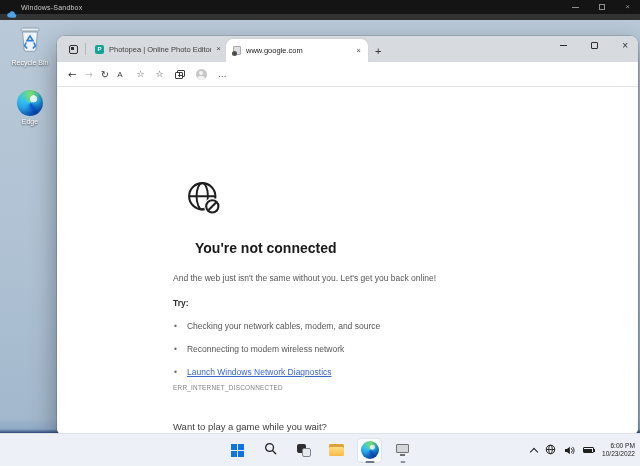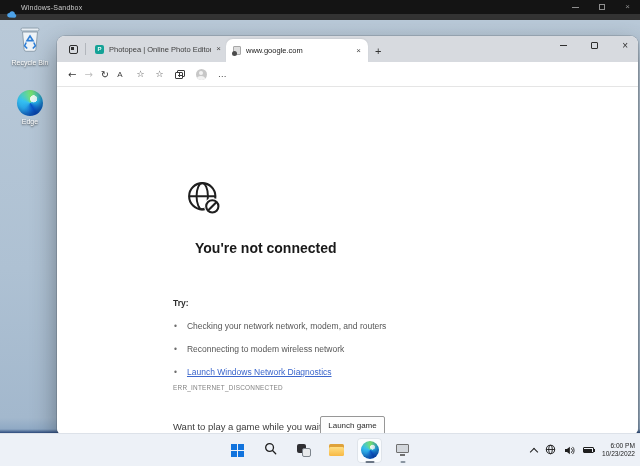--- a/index.html
+++ b/index.html
@@ -233,38 +233,38 @@
             <circle cx="22" cy="22" r="15" fill="none" stroke="#1f1f1f" stroke-width="2.4"></circle>
             <ellipse cx="22" cy="22" rx="6.5" ry="15" fill="none" stroke="#1f1f1f" stroke-width="2.2"></ellipse>
             <line x1="7" y1="22" x2="37" y2="22" stroke="#1f1f1f" stroke-width="2.2"></line>
             <circle cx="33.5" cy="33.5" r="9.5" fill="#ffffff"></circle>
             <circle cx="33.5" cy="33.5" r="7" fill="none" stroke="#1f1f1f" stroke-width="2.4"></circle>
             <line x1="28.6" y1="38.4" x2="38.4" y2="28.6" stroke="#1f1f1f" stroke-width="2.4"></line>
           </svg>
         </span>
 
         <div class="err-title">You're not connected</div>
+        <div class="err-sub">And the web just isn't the same without you. Let's get you back online!</div>
         <div class="err-try">Try:</div>
 
         <div class="bullet-row" style="top:234px;">
           <span class="bullet-dot">•</span>
-          <span>Checking your network network, modem, and routers</span>
+          <span>Checking your network cables, modem, and source</span>
         </div>
         <div class="bullet-row" style="top:257px;">
           <span class="bullet-dot">•</span>
           <span>Reconnecting to modem wireless network</span>
         </div>
         <div class="bullet-row" style="top:280px;">
           <span class="bullet-dot">•</span>
           <span class="diag-link">Launch Windows Network Diagnostics</span>
         </div>
 
         <div class="err-code">ERR_INTERNET_DISCONNECTED</div>
         <div class="game-text">Want to play a game while you wait?</div>
-        <div class="game-btn">Launch game</div>
       </div>
     </div>
   </div>
 
   <div class="taskbar">
     <div class="tb-center">
       <span class="tb-btn">
         <span class="start-grid">
             <i></i>
             <i></i>

